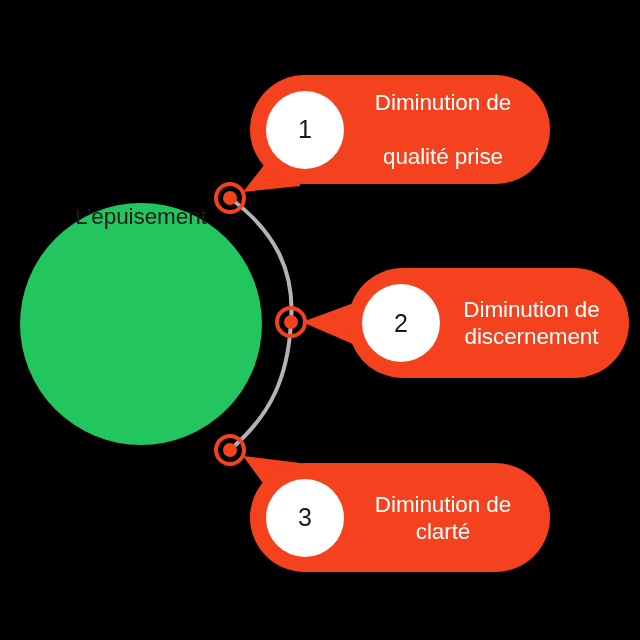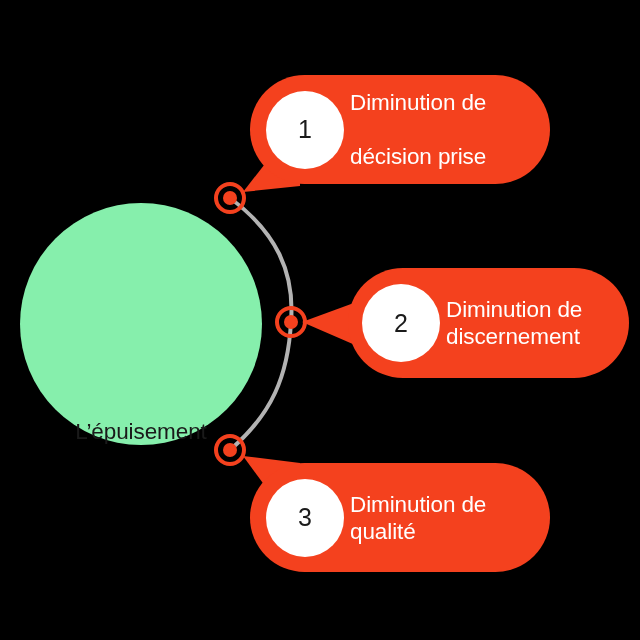--- a/index.html
+++ b/index.html
@@ -29,23 +29,23 @@
   }
 
   
   .hub {
     position: absolute;
     left: 20px;
     top: 203px;
     width: 242px;
     height: 242px;
     border-radius: 50%;
-    background: #86efac;
+    background: #22c55e;
     display: flex;
-    align-items: flex-end;
+    align-items: flex-start;
     justify-content: center;
   }
   .hub-label {
     color: #1a1a1a;
     font-size: 22.5px;
     line-height: 1.22;
     text-align: center;
     width: 215px;
     letter-spacing: -0.1px;
   }
@@ -68,21 +68,21 @@
     color: #1a1a1a;
     display: flex;
     align-items: center;
     justify-content: center;
     font-size: 25px;
     line-height: 1;
   }
   .bubble-text {
     flex: 1 1 auto;
     color: #ffffff;
-    text-align: left;
+    text-align: center;
     font-size: 22.5px;
     line-height: 1.2;
     padding: 0 6px;
     letter-spacing: -0.1px;
   }
 
   
   #bubble-1 {
     left: 250px;
     top: 75px;
@@ -142,33 +142,33 @@
     <div class="hub-label">
       <span>L’épuisement</span><br>
     </div>
   </div>
 
   <div class="bubble" id="bubble-1">
     <div class="bubble-num">1</div>
     <div class="bubble-text">
       <span>Diminution de</span><br>
       <br>
-      <span>décision prise</span>
+      <span>qualité prise</span>
     </div>
   </div>
 
   <div class="bubble" id="bubble-2">
     <div class="bubble-num">2</div>
     <div class="bubble-text">
       <span>Diminution de</span><br>
       <span>discernement</span>
     </div>
   </div>
 
   <div class="bubble" id="bubble-3">
     <div class="bubble-num">3</div>
     <div class="bubble-text">
       <span>Diminution de</span><br>
-      <span>qualité</span>
+      <span>clarté</span>
     </div>
   </div>
 
 </div>
 
 </body></html>

